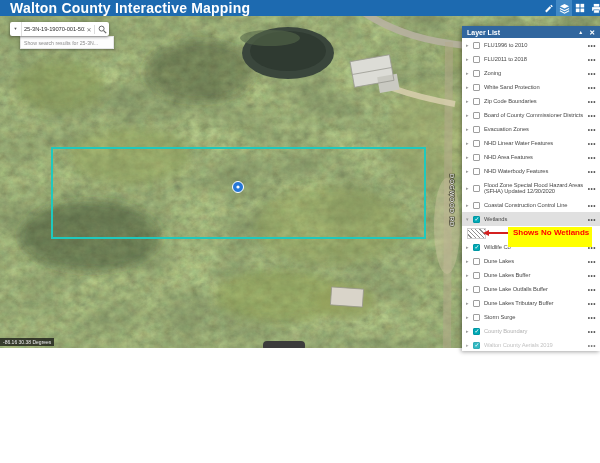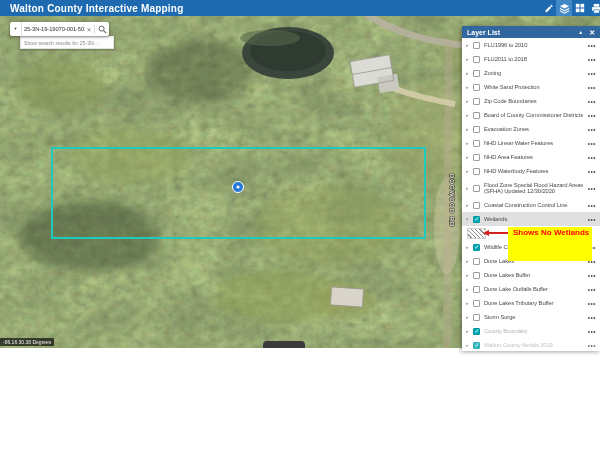--- a/index.html
+++ b/index.html
@@ -1,21 +1,21 @@
 <!DOCTYPE html>
 <html><head>
 <meta charset="utf-8">
 <style>
   html,body{margin:0;padding:0;background:#fff;}
   .app{position:relative;width:600px;height:463px;background:#fff;overflow:hidden;
        font-family:"Liberation Sans",sans-serif;}
   
   .appbar{position:absolute;top:0;left:0;width:600px;height:16px;background:#1d6ab0;
           display:flex;align-items:center;z-index:20;}
-  .appbar-title{color:#fff;font-size:10px;font-weight:bold;padding-left:10px;letter-spacing:.2px;}
+  .appbar-title{color:#fff;font-size:14px;font-weight:bold;padding-left:10px;letter-spacing:.2px;}
   .appbar-tools{margin-left:auto;display:flex;height:16px;}
   .tool-btn{width:16px;height:16px;display:flex;align-items:center;justify-content:center;cursor:pointer;}
   .tool-btn.active{background:#4189c6;}
   
   .map{position:absolute;top:16px;left:0;width:600px;height:332px;overflow:hidden;background:#5c6b40;}
   .searchbox{position:absolute;top:6px;left:10px;width:99px;height:14px;background:#fff;border-radius:2px;
              box-shadow:0 1px 3px rgba(0,0,0,.45);display:flex;align-items:center;z-index:6;}
   .search-caret{width:11px;text-align:center;color:#555;font-size:4px;border-right:1px solid #e0e0e0;line-height:14px;}
   .search-value{flex:1;padding:0 2px;color:#333;font-size:5.8px;white-space:nowrap;overflow:hidden;letter-spacing:-.1px;}
   .search-clear{width:8px;color:#777;font-size:6px;text-align:center;cursor:pointer;}
@@ -47,21 +47,21 @@
   .cb.checked{background:#00a9b5;border-color:#0097a3;}
   .cb.checked::after{content:"\2713";color:#fff;font-size:6px;position:absolute;top:-1.5px;left:0.5px;}
   .layer-label{font-size:5.8px;color:#4a4a4a;letter-spacing:-.1px;white-space:nowrap;overflow:hidden;flex:1;}
   .two-line .layer-label{white-space:normal;line-height:1.06;}
   .layer-row.dimmed .layer-label{color:#b3b3b3;}
   .dots{color:#555;font-size:6.5px;margin-left:3px;flex:none;letter-spacing:.5px;cursor:pointer;}
   .legend-row{height:14px;display:flex;align-items:center;padding-left:5px;}
   .hatch{width:17px;height:9px;border:1px solid #d0d0d0;
          background:repeating-linear-gradient(45deg,#fff 0 2px,#8f8f8f 2px 3px);}
   
-  .annotation-box{position:absolute;left:46px;top:201px;width:84px;height:34px;background:#ffff00;z-index:12;}
+  .annotation-box{position:absolute;left:46px;top:201px;width:84px;height:20px;background:#ffff00;z-index:12;}
   .annotation-text{font-size:8px;font-weight:bold;color:#ff0000;padding:1px 0 0 5px;white-space:nowrap;}
   .annotation-arrow{position:absolute;top:206px;left:24px;width:22px;height:2px;background:#d42020;z-index:12;}
   .annotation-arrow::before{content:"";position:absolute;left:-6px;top:-2.5px;width:0;height:0;
         border:3.5px solid transparent;border-right:6px solid #d42020;}
 </style>
 </head>
 <body>
 
 <div class="app">
 

